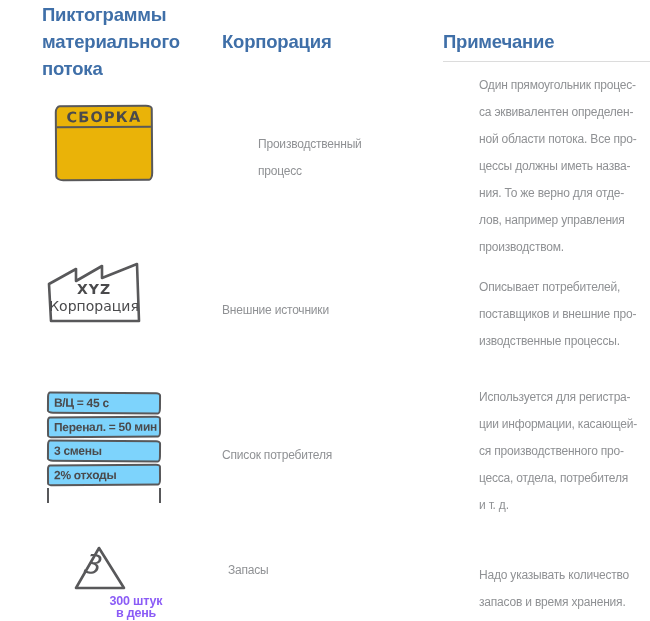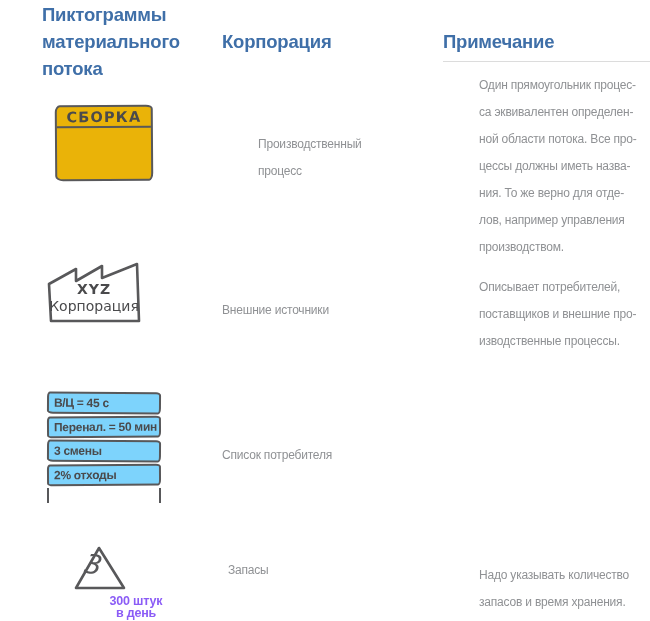--- a/index.html
+++ b/index.html
@@ -146,20 +146,25 @@
 изводственные процессы.</div>
 
   <div class="abs param-list">
     <div class="param-row">В/Ц = 45 с</div>
     <div class="param-row">Перенал. = 50 мин</div>
     <div class="param-row">3 смены</div>
     <div class="param-row">2% отходы</div>
     <div class="param-open"></div>
   </div>
   <div class="abs body-txt" style="left:222px; top:442px;">Список потребителя</div>
+  <div class="abs body-txt pre" style="left:443px; top:384px;">Используется для регистра-
+ции информации, касающей-
+ся производственного про-
+цесса, отдела, потребителя
+и т. д.</div>
 
   <div class="abs tri-wrap">
     <svg width="54" height="48" viewBox="0 0 54 48">
       <path d="M26,4 L51,44 L3,44 Z" fill="#ffffff" stroke="#58585a" stroke-width="2.6" stroke-linejoin="round" stroke-linecap="round"></path>
     </svg>
     <div class="tri-digit">3</div>
   </div>
   <div class="abs tri-caption pre">300 штук
 в день</div>
   <div class="abs body-txt" style="left:228px; top:557px;">Запасы</div>

